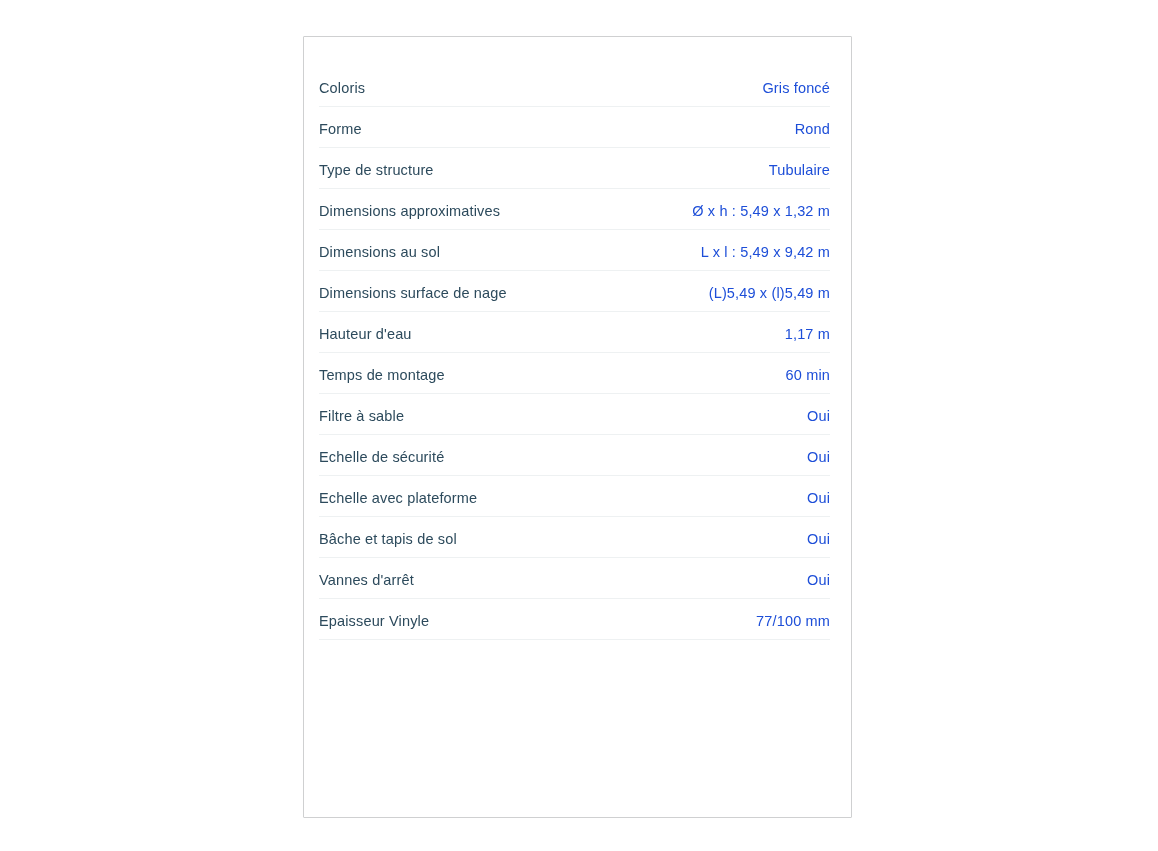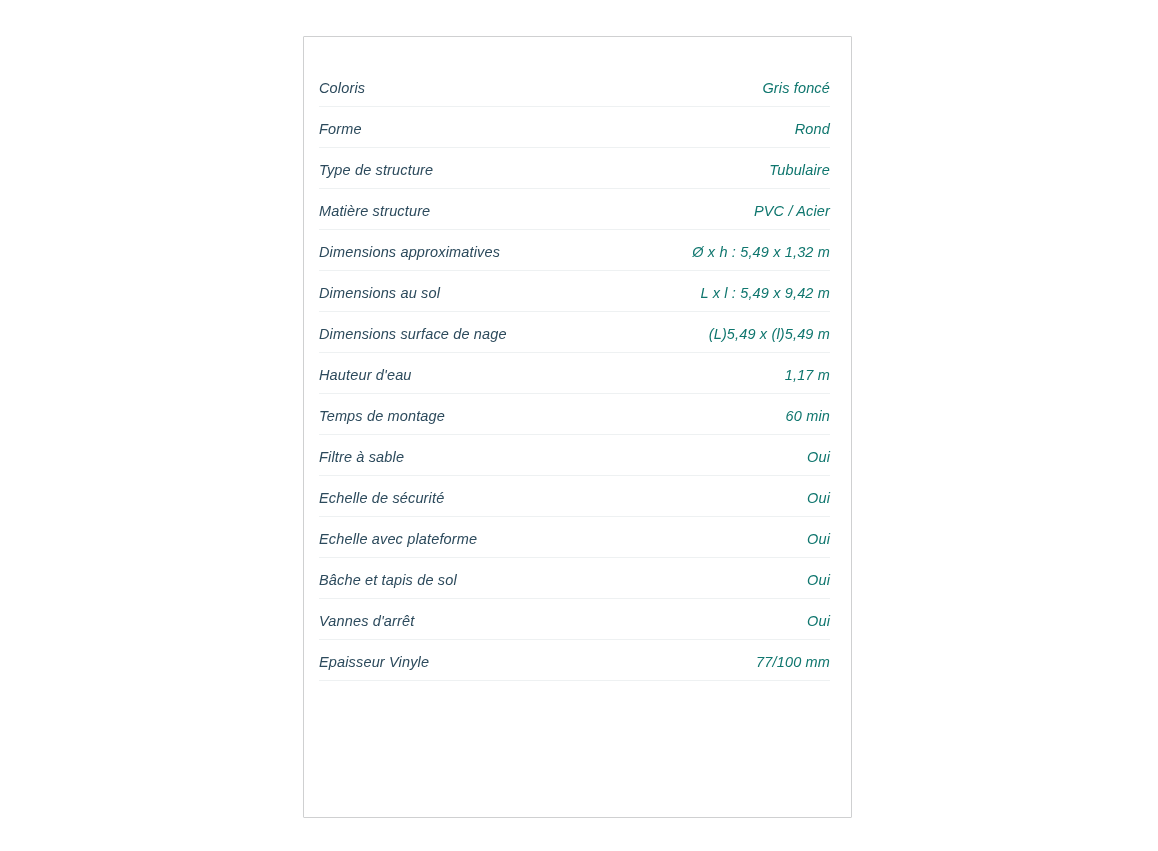--- a/index.html
+++ b/index.html
@@ -39,21 +39,20 @@
   }
 
   .spec-row {
     position: relative;
     display: flex;
     align-items: baseline;
     justify-content: space-between;
     height: 41px;
     padding: 0 0 0 0;
     box-sizing: border-box;
-    font-style: italic;
   }
 
   .spec-row .row-line {
     display: flex;
     align-items: baseline;
     justify-content: space-between;
     width: 100%;
     padding-top: 13px;
     box-sizing: border-box;
   }
@@ -62,21 +61,21 @@
     font-size: 14.5px;
     line-height: 18px;
     color: #2c4a5c;
     letter-spacing: 0.15px;
     white-space: nowrap;
   }
 
   .spec-value {
     font-size: 14.5px;
     line-height: 18px;
-    color: #0f766e;
+    color: #1d4ed8;
     letter-spacing: 0.15px;
     white-space: nowrap;
   }
 
   .spec-sep {
     position: absolute;
     left: 0;
     right: 0;
     bottom: 0;
     height: 1px;
@@ -100,27 +99,20 @@
           <div class="row-line">
             <span class="spec-label">Forme</span>
             <span class="spec-value">Rond</span>
           </div>
           <div class="spec-sep"></div>
         </div>
         <div class="spec-row">
           <div class="row-line">
             <span class="spec-label">Type de structure</span>
             <span class="spec-value">Tubulaire</span>
-          </div>
-          <div class="spec-sep"></div>
-        </div>
-        <div class="spec-row">
-          <div class="row-line">
-            <span class="spec-label">Matière structure</span>
-            <span class="spec-value">PVC / Acier</span>
           </div>
           <div class="spec-sep"></div>
         </div>
         <div class="spec-row">
           <div class="row-line">
             <span class="spec-label">Dimensions approximatives</span>
             <span class="spec-value">Ø x h : 5,49 x 1,32 m</span>
           </div>
           <div class="spec-sep"></div>
         </div>

